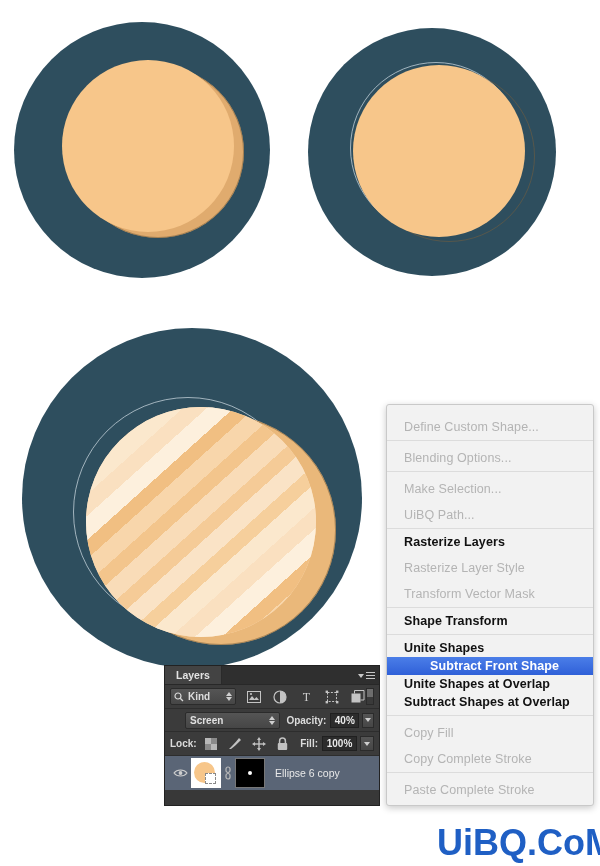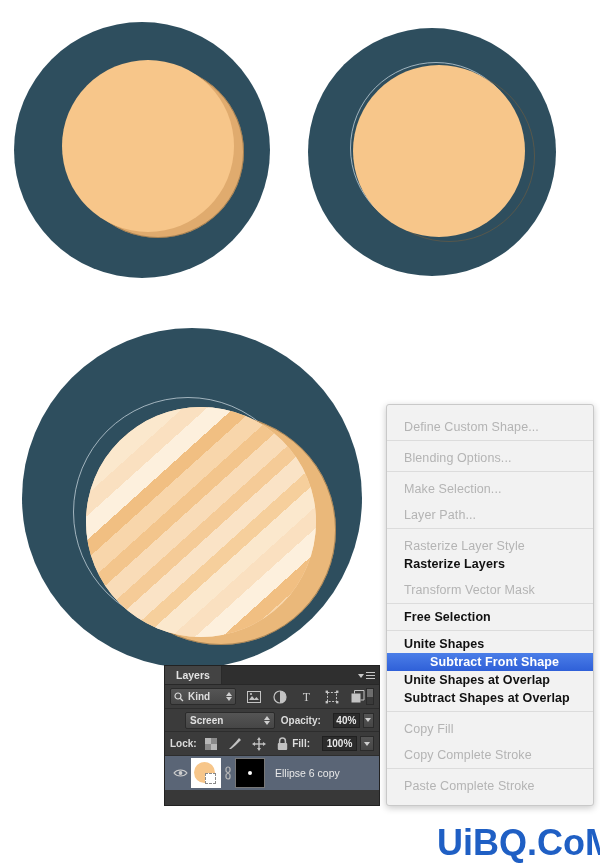--- a/index.html
+++ b/index.html
@@ -144,21 +144,21 @@
   .blend-select {
     display:flex; align-items:center;
     height:17px; width:115px;
     background:linear-gradient(to bottom,#555 0%,#464646 100%);
     border:1px solid #2b2b2b; border-radius:2px;
     padding:0 4px;
   }
   .blend-select .lbl { font-weight:bold; color:#e0e0e0; font-size:10px; }
   .op-label { margin-left:6px; font-weight:bold; color:#dcdcdc; font-size:10px; }
   .op-value {
-    margin-left:12px; width:35px; height:15px;
+    margin-left:4px; width:35px; height:15px;
     background:#2c2c2c; border:1px solid #202020;
     display:flex; align-items:center; justify-content:center;
     font-size:10px; font-weight:bold; color:#e8e8e8;
   }
   .op-arrow {
     margin-left:3px; width:14px;height:15px;
     background:linear-gradient(to bottom,#555,#464646);
     border:1px solid #2b2b2b;
     display:flex;align-items:center;justify-content:center;
   }
@@ -251,29 +251,29 @@
 
   <div id="context-menu">
 
     <div class="mi disabled">Define Custom Shape...</div>
     <div class="sep"></div>
 
     <div class="mi disabled">Blending Options...</div>
     <div class="sep"></div>
 
     <div class="mi disabled">Make Selection...</div>
-    <div class="mi disabled">Layer Path...</div>
-    <div class="sep"></div>
-
+    <div class="mi disabled">UiBQ Path...</div>
+    <div class="sep"></div>
+
+    <div class="mi bold">Rasterize Layers</div>
     <div class="mi disabled">Rasterize Layer Style</div>
-    <div class="mi bold">Rasterize Layers</div>
     <div class="mi disabled">Transform Vector Mask</div>
     <div class="sep"></div>
 
-    <div class="mi bold">Free Selection</div>
+    <div class="mi bold">Shape Transform</div>
     <div class="sep"></div>
 
     <div class="mi bold">Unite Shapes</div>
     <div class="mi sel">Subtract Front Shape</div>
     <div class="mi bold">Unite Shapes at Overlap</div>
     <div class="mi bold">Subtract Shapes at Overlap</div>
     <div class="sep"></div>
 
     <div class="mi disabled">Copy Fill</div>
     <div class="mi disabled">Copy Complete Stroke</div>

